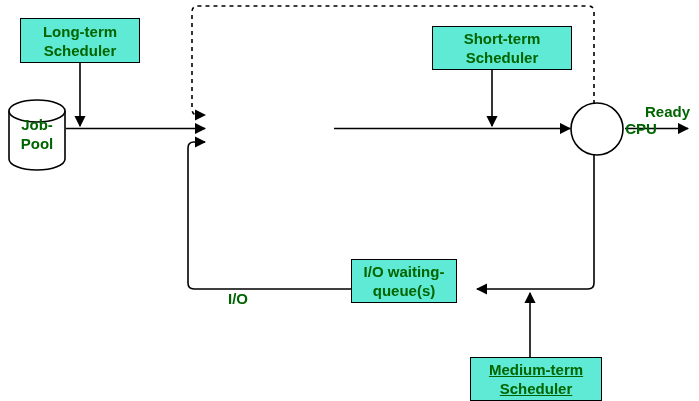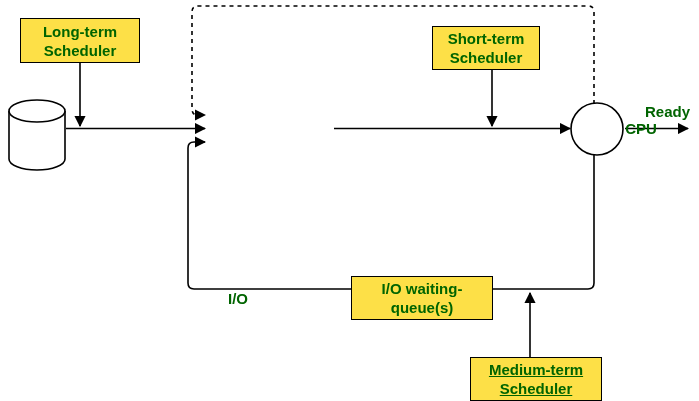--- a/index.html
+++ b/index.html
@@ -18,21 +18,21 @@
   svg.layer {
     position: absolute;
     left: 0;
     top: 0;
     width: 699px;
     height: 401px;
   }
   .node-box {
     position: absolute;
     border: 1.6px solid #000000;
-    background: #fde047;
+    background: #5eead4;
     color: #006400;
     font-family: "Liberation Sans", sans-serif;
     font-weight: bold;
     font-size: 15px;
     line-height: 19px;
     display: flex;
     align-items: center;
     justify-content: center;
     text-align: center;
     box-sizing: border-box;
@@ -92,30 +92,32 @@
       <path d="M 9 111 L 9 159 A 28 11 0 0 0 65 159 L 65 111" stroke="#000000" stroke-width="1.6" fill="#ffffff"></path>
       <ellipse cx="37" cy="111" rx="28" ry="11" stroke="#000000" stroke-width="1.6" fill="#ffffff"></ellipse>
     </g>
 
     <circle cx="597" cy="129" r="26" stroke="#000000" stroke-width="1.6" fill="#ffffff"></circle>
   </svg>
 
   <div class="node-box" style="left:20px; top:18px; width:120px; height:45px;">Long-term
 Scheduler</div>
 
-  <div class="node-box" style="left:432px; top:26px; width:108px; height:44px;">Short-term
+  <div class="node-box" style="left:432px; top:26px; width:140px; height:44px;">Short-term
 Scheduler</div>
 
 
-  <div class="node-box" style="left:351px; top:276px; width:142px; height:44px;">I/O waiting-
+  <div class="node-box" style="left:351px; top:259px; width:106px; height:44px;">I/O waiting-
 queue(s)</div>
 
   <div class="node-box" style="left:470px; top:357px; width:132px; height:44px;text-decoration:underline;">Medium-term
 Scheduler</div>
 
+  <div class="cyl-label" style="left:9px; top:115px; width:56px;">Job-
+Pool</div>
 
   <div class="free-label" style="left:572px; top:120px; width:50px;padding-left:44px;">CPU</div>
 
   <div class="free-label" style="left:645px; top:103px; width:44px;">Ready</div>
 
   <div class="free-label" style="left:216px; top:290px; width:44px;">I/O</div>
 
 </div>
 
 </body></html>

